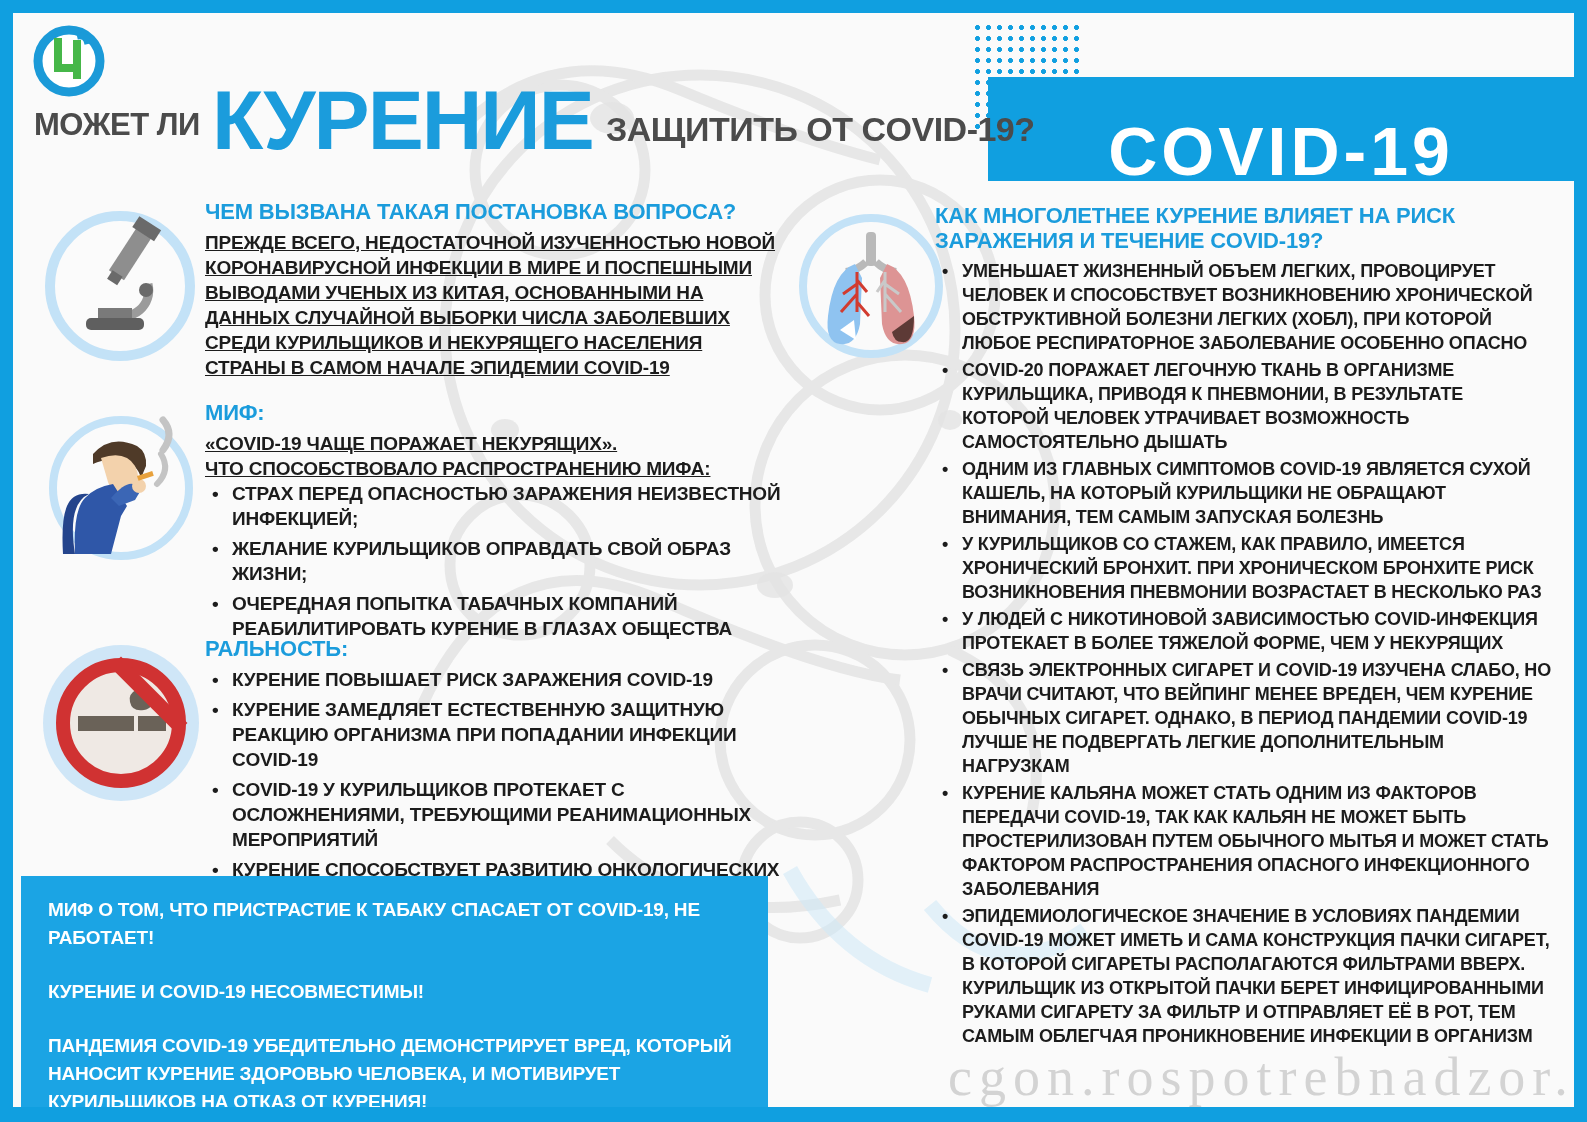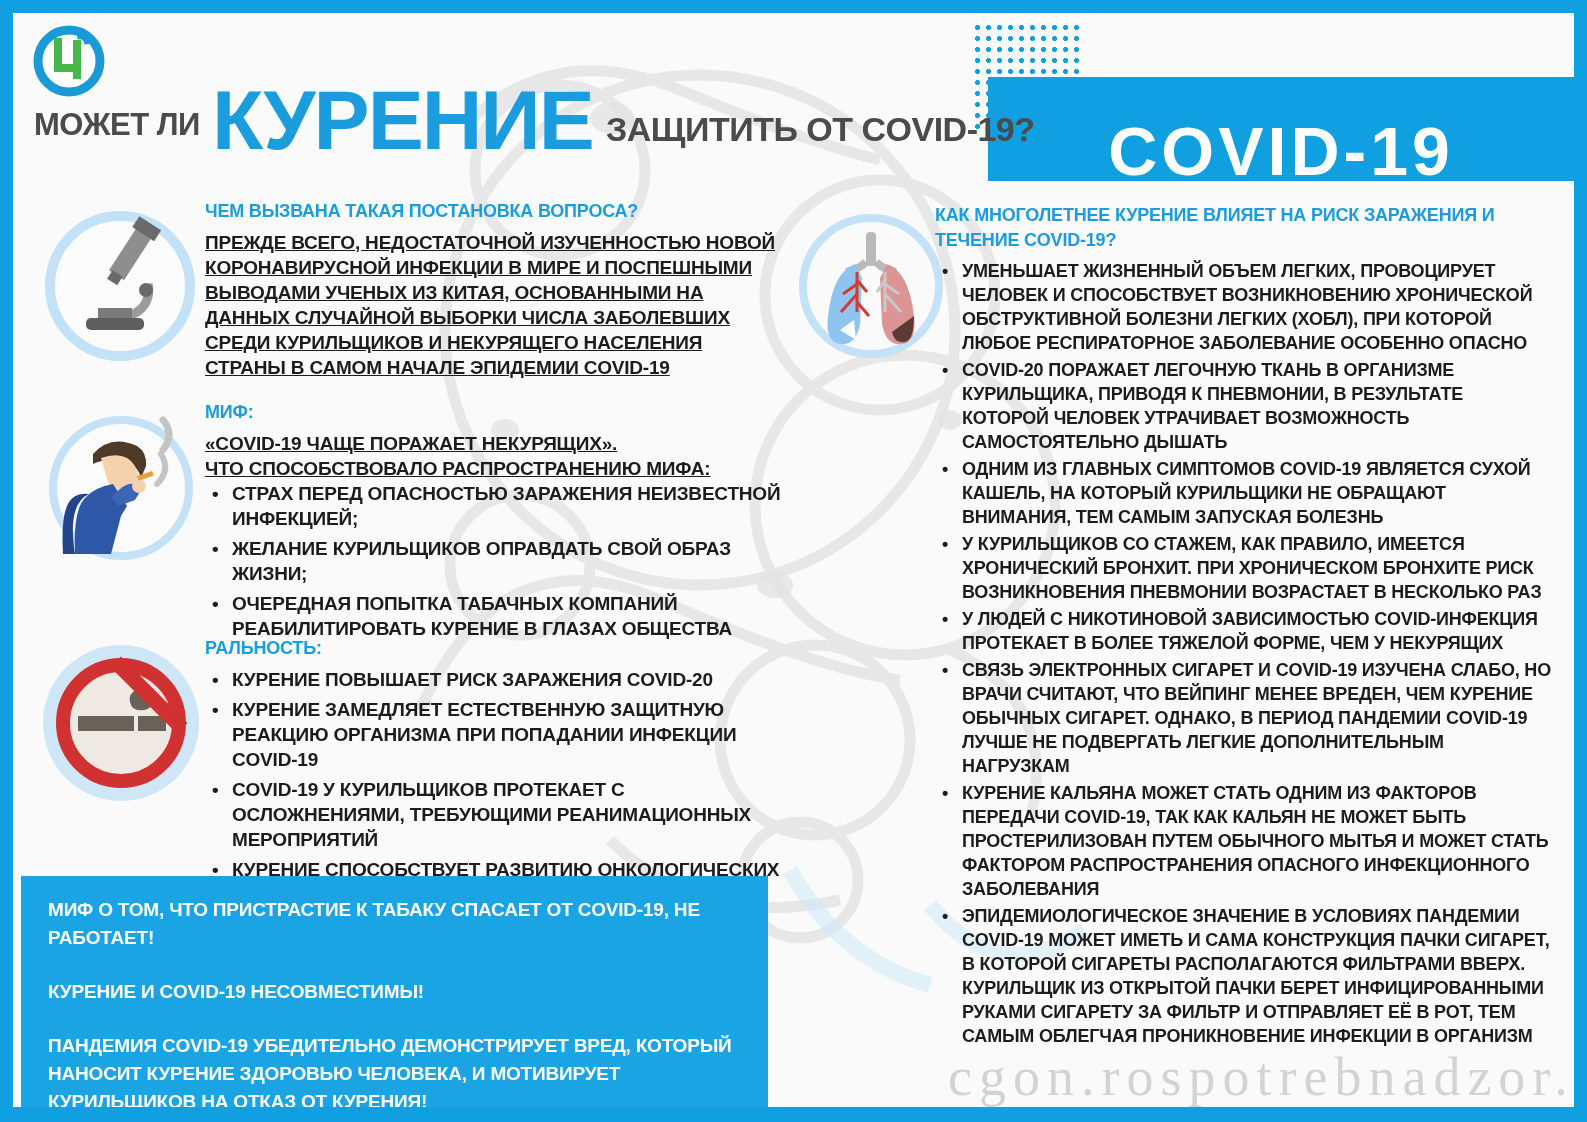--- a/index.html
+++ b/index.html
@@ -44,21 +44,21 @@
   }
   
   .logo{position:absolute;left:30px;top:22px;z-index:3;}
   .hdr-prefix{position:absolute;left:34px;top:107px;font-size:31px;color:var(--gray-head);z-index:3;letter-spacing:-0.5px;}
   .hdr-title{position:absolute;left:212px;top:62px;font-size:84px;color:var(--heading);z-index:3;letter-spacing:-2px;line-height:1;margin-top:16px;}
   .hdr-suffix{position:absolute;left:606px;top:110px;font-size:34px;color:var(--gray-head);z-index:3;letter-spacing:-0.5px;}
   
   .medal{position:absolute;z-index:3;}
   
   .tblock{position:absolute;z-index:5;color:var(--ink);}
-  .tblock h2{margin:0 0 6px 0;font-size:18px;color:var(--heading);letter-spacing:-0.2px;line-height:25px;}
+  .tblock h2{margin:0 0 6px 0;font-size:22px;color:var(--heading);letter-spacing:-0.2px;line-height:25px;}
   .tblock p{margin:0;font-size:19px;line-height:25px;letter-spacing:-0.2px;text-decoration:underline;}
   .tblock ul{list-style:none;margin:0;padding:0;font-size:19px;line-height:25px;letter-spacing:-0.2px;}
   .tblock li{position:relative;padding-left:27px;margin:0 0 5px 0;}
   .tblock li::before{content:"\2022";position:absolute;left:7px;top:0;}
   
   .right-col h2{width:620px;}
   .right-col ul{font-size:18px;line-height:24px;}
   .right-col li{margin-bottom:3px;}
   
   .hibox{
@@ -176,21 +176,21 @@
     <ul>
         <li>СТРАХ ПЕРЕД ОПАСНОСТЬЮ ЗАРАЖЕНИЯ НЕИЗВЕСТНОЙ ИНФЕКЦИЕЙ;</li>
         <li>ЖЕЛАНИЕ КУРИЛЬЩИКОВ ОПРАВДАТЬ СВОЙ ОБРАЗ ЖИЗНИ;</li>
         <li>ОЧЕРЕДНАЯ ПОПЫТКА ТАБАЧНЫХ КОМПАНИЙ РЕАБИЛИТИРОВАТЬ КУРЕНИЕ В ГЛАЗАХ ОБЩЕСТВА</li>
       </ul>
   </div>
 
   <div class="tblock" style="left:205px;top:636px;width:580px">
     <h2>РАЛЬНОСТЬ:</h2>
     <ul>
-        <li>КУРЕНИЕ ПОВЫШАЕТ РИСК ЗАРАЖЕНИЯ COVID-20</li>
+        <li>КУРЕНИЕ ПОВЫШАЕТ РИСК ЗАРАЖЕНИЯ COVID-19</li>
         <li>КУРЕНИЕ ЗАМЕДЛЯЕТ ЕСТЕСТВЕННУЮ ЗАЩИТНУЮ РЕАКЦИЮ ОРГАНИЗМА ПРИ ПОПАДАНИИ ИНФЕКЦИИ COVID-19</li>
         <li>COVID-19 У КУРИЛЬЩИКОВ ПРОТЕКАЕТ С ОСЛОЖНЕНИЯМИ, ТРЕБУЮЩИМИ РЕАНИМАЦИОННЫХ МЕРОПРИЯТИЙ</li>
         <li>КУРЕНИЕ СПОСОБСТВУЕТ РАЗВИТИЮ ОНКОЛОГИЧЕСКИХ ЗАБОЛЕВАНИЙ</li>
       </ul>
   </div>
 
   <div class="hibox">
     <div>
         <p>МИФ О ТОМ, ЧТО ПРИСТРАСТИЕ К ТАБАКУ СПАСАЕТ ОТ COVID-19, НЕ РАБОТАЕТ!</p>
         <p>КУРЕНИЕ И COVID-19 НЕСОВМЕСТИМЫ!</p>

